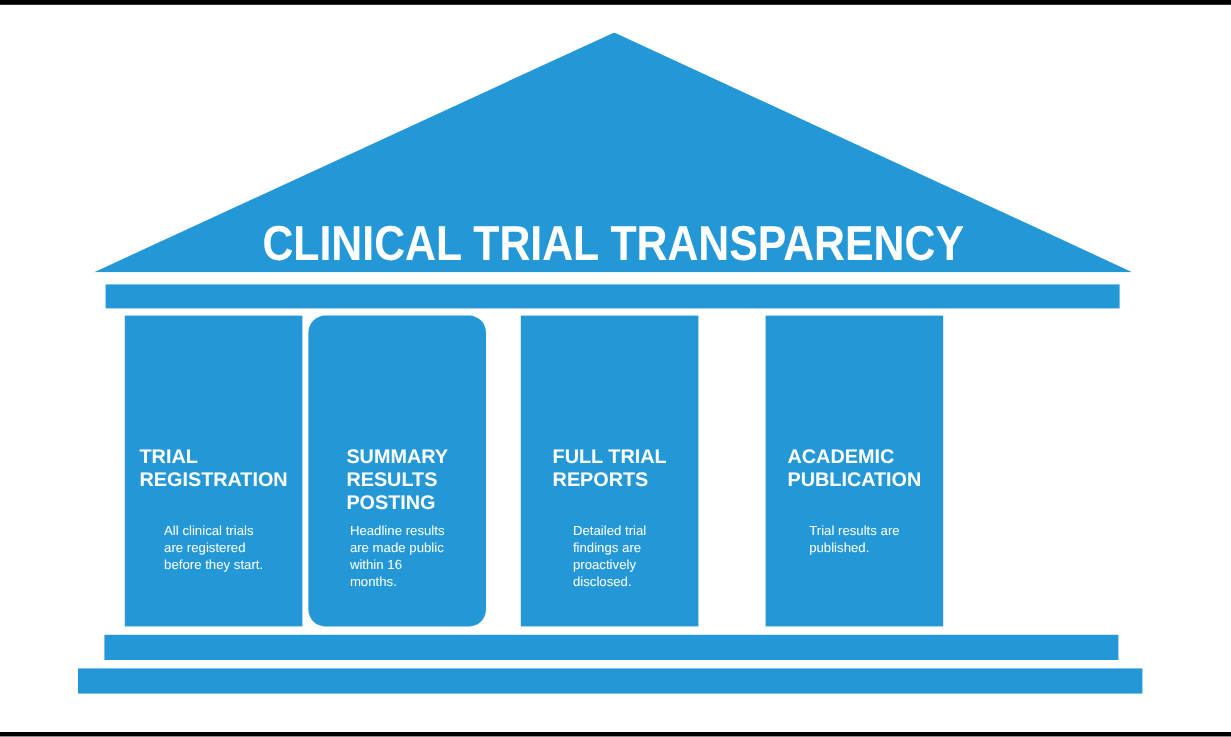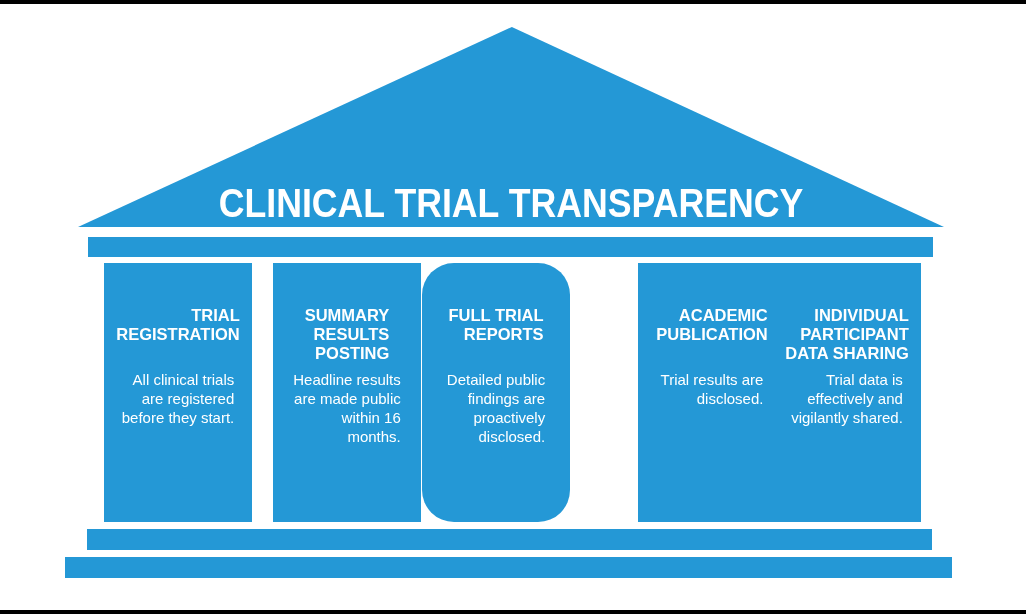--- a/index.html
+++ b/index.html
@@ -66,42 +66,42 @@
   }
 
   
   .pillar {
     position: absolute;
     top: 263px;
     width: 148px;
     height: 259px;
     background: var(--blue, #2498D6);
     box-sizing: border-box;
-    padding: 43px 4px 0 4px;
+    padding: 109px 4px 0 4px;
     display: flex;
     flex-direction: column;
     align-items: center;
-    text-align: right;
+    text-align: left;
     color: var(--text, #ffffff);
   }
   .pillar-1 { left: 104px; }
-  .pillar-2 { left: 273px; }
-  .pillar-3 { left: 422px; border-radius: 32px; }
+  .pillar-2 { left: 257px; border-radius: 14px; }
+  .pillar-3 { left: 434px; }
   .pillar-4 { left: 638px; }
   .pillar-5 { left: 773px; }
 
   .pillar-heading {
     min-height: 65px;
     font-size: 16.5px;
     font-weight: bold;
     line-height: 1.16;
     white-space: pre-line;
   }
   .pillar-body {
-    font-size: 15px;
+    font-size: 11px;
     font-weight: normal;
     line-height: 1.26;
     white-space: pre-line;
   }
 
   
   .base {
     position: absolute;
     background: var(--blue, #2498D6);
     height: 21px;
@@ -138,40 +138,32 @@
 POSTING</div>
     <div class="pillar-body">Headline results
 are made public
 within 16
 months.</div>
   </div>
 
   <div class="pillar pillar-3">
     <div class="pillar-heading">FULL TRIAL
 REPORTS</div>
-    <div class="pillar-body">Detailed public
+    <div class="pillar-body">Detailed trial
 findings are
 proactively
 disclosed.</div>
   </div>
 
   <div class="pillar pillar-4">
     <div class="pillar-heading">ACADEMIC
 PUBLICATION</div>
     <div class="pillar-body">Trial results are
-disclosed.</div>
+published.</div>
   </div>
 
-  <div class="pillar pillar-5">
-    <div class="pillar-heading">INDIVIDUAL
-PARTICIPANT
-DATA SHARING</div>
-    <div class="pillar-body">Trial data is
-effectively and
-vigilantly shared.</div>
-  </div>
 
   <div class="base base-upper"></div>
   <div class="base base-lower"></div>
 
   <div class="frame-line bottom"></div>
 
 </div>
 
 </body></html>

